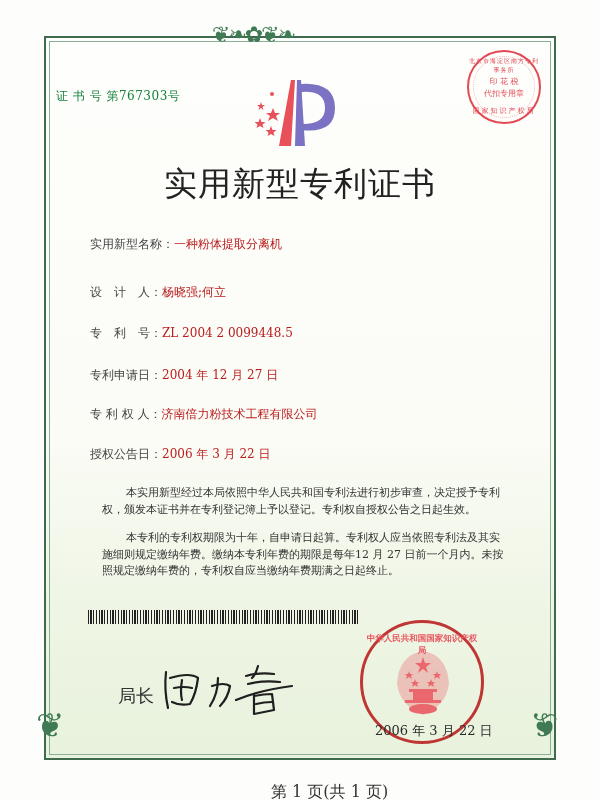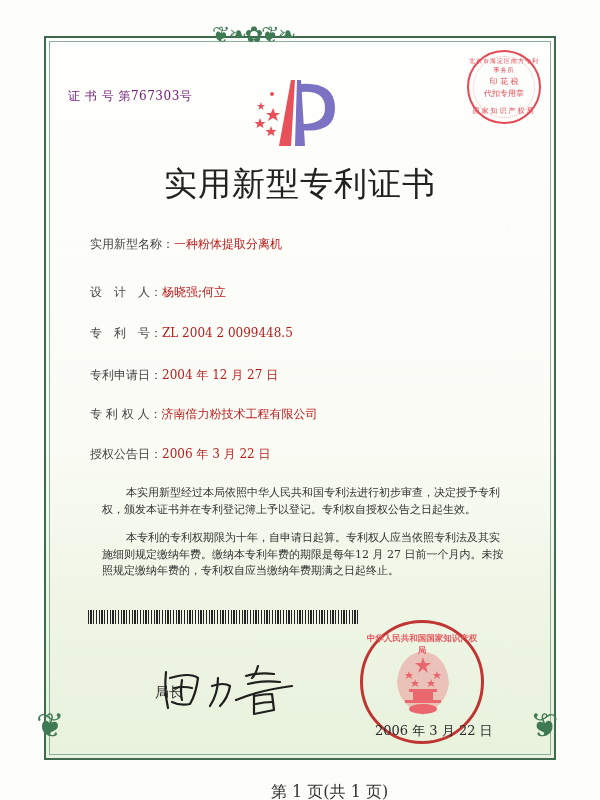--- a/index.html
+++ b/index.html
@@ -19,21 +19,21 @@
   }
   .frame-inner {
     position:absolute; left:49px; top:41px; width:500px; height:712px;
     border:1px solid #8bb09a;
   }
   .orn {
     position:absolute; color:#3f7a55; font-size:26px; line-height:1;
     font-family:"DejaVu Sans", sans-serif;
   }
   .cert-no {
-    position:absolute; left:68px; top:88px; font-size:12px; color:#701a75;
+    position:absolute; left:56px; top:88px; font-size:12px; color:#15803d;
     letter-spacing:0.5px;
   }
   .logo { position:absolute; left:255px; top:78px; width:90px; height:70px; }
   .seal-small {
     position:absolute; left:467px; top:50px; width:74px; height:74px;
     border:2px solid #e24a55; border-radius:50%; box-sizing:border-box;
     color:#e24a55; text-align:center; font-size:8px;
   }
   .seal-small .ring {
     position:absolute; left:4px; top:4px; right:4px; bottom:4px;
@@ -58,21 +58,21 @@
     font-size:11px; line-height:16.5px; color:#333;
   }
   .body-text p { margin:12px; text-indent:24px; }
   .barcode {
     position:absolute; left:88px; top:610px; width:270px; height:14px;
     background:repeating-linear-gradient(90deg,
       #222 0 1px, transparent 1px 2px, #222 2px 4px, transparent 4px 5px,
       #222 5px 6px, transparent 6px 8px, #222 8px 9px, transparent 9px 11px);
   }
   .director-label {
-    position:absolute; left:118px; top:684px; font-size:14px; color:#333;margin-left:37px;
+    position:absolute; left:118px; top:684px; font-size:18px; color:#333;
   }
   .signature { position:absolute; left:160px; top:660px; width:140px; height:56px; }
   .seal-big {
     position:absolute; left:360px; top:620px; width:124px; height:124px;
     border:3px solid #b91c1c; border-radius:50%; box-sizing:border-box;
     opacity:0.88;
   }
   .seal-big .arc {
     position:absolute; left:0; right:0; top:10px; text-align:center;
     color:#e8434f; font-size:13px; font-weight:bold; letter-spacing:-1px;

